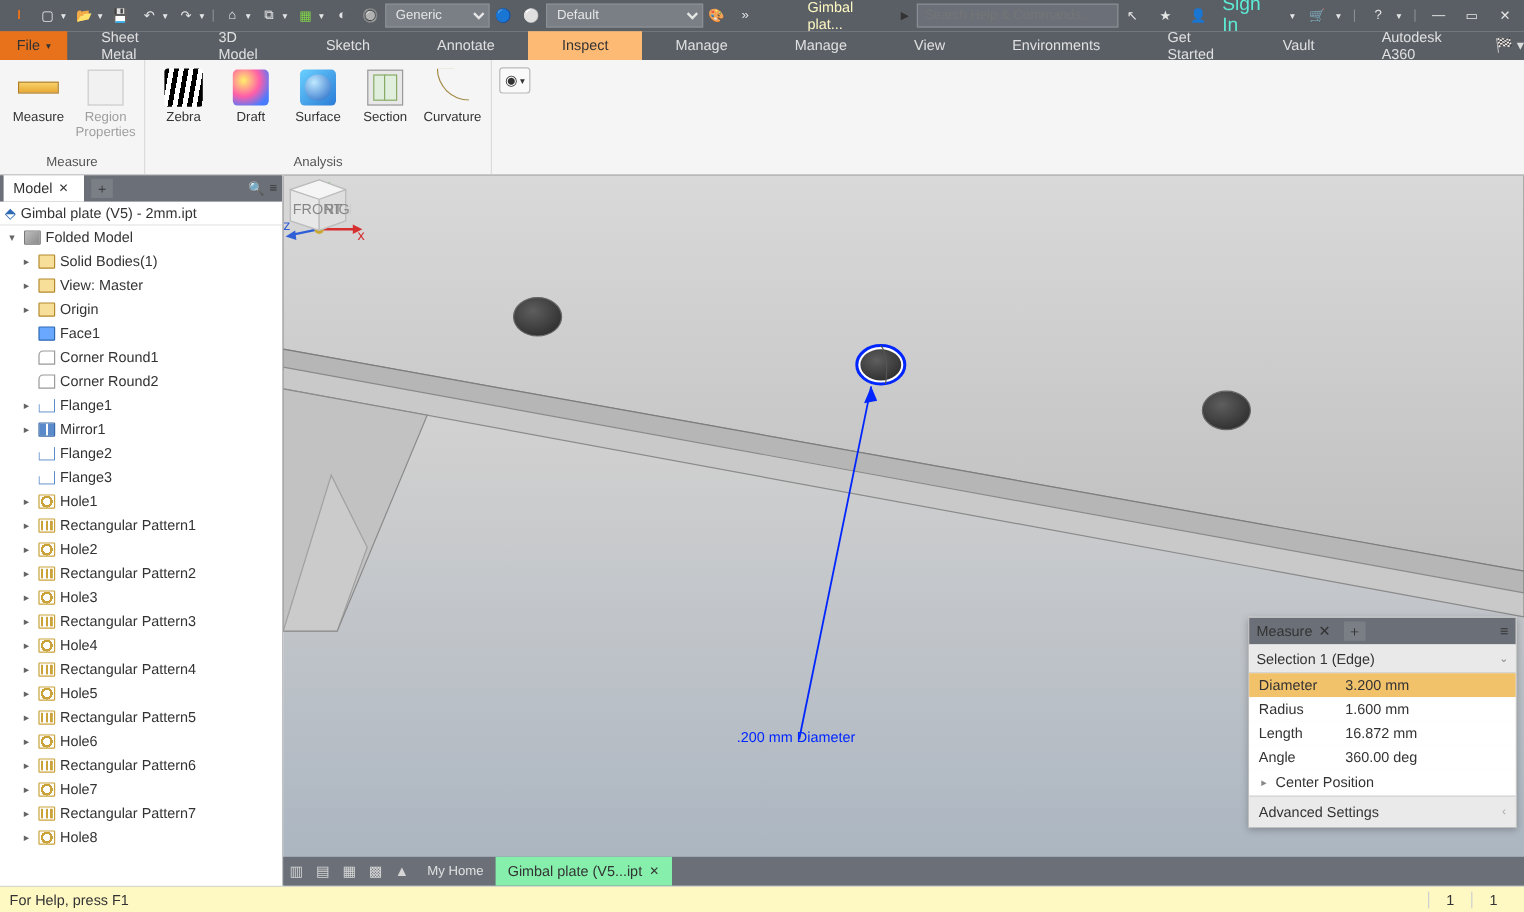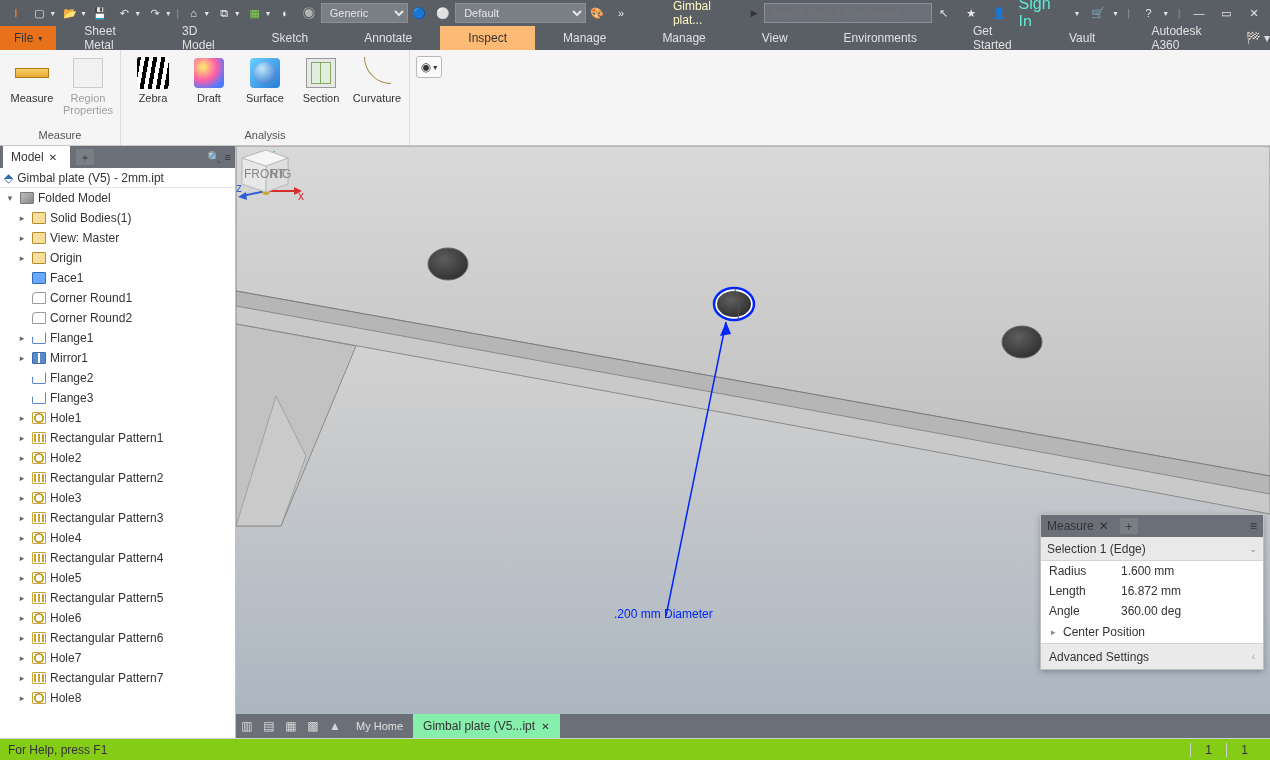--- a/index.html
+++ b/index.html
@@ -74,21 +74,21 @@
 .mpanel .cp .tw{width:12px;font-size:9px;color:#888}
 .mpanel .adv{height:26px;background:#eaeaea;display:flex;align-items:center;padding:0 8px;font-size:11px;color:#666;cursor:pointer;border-top:1px solid #d4d4d4}
 .mpanel .adv .chv{margin-left:auto;font-size:10px;color:#aaa}
 
 .vtabs{position:absolute;left:236px;right:0;bottom:0;height:24px;background:#6b7078;display:flex;align-items:center}
 .vtabs .vico{color:#d6d6d6;width:22px;text-align:center;cursor:pointer;font-size:12px}
 .vtabs .vtab{height:24px;display:flex;align-items:center;padding:0 10px;color:#e0e0e0;font-size:11px;cursor:pointer}
 .vtabs .vtab.active{background:#86efac;color:#fff}
 .vtabs .vx{font-size:10px;margin-left:6px;cursor:pointer}
 
-.status{height:22px;background:#84cc16;border-top:1px solid #cfcfcf;display:flex;align-items:center;padding:0 8px;font-size:11px;color:#555}
+.status{height:22px;background:#fef9c3;border-top:1px solid #cfcfcf;display:flex;align-items:center;padding:0 8px;font-size:11px;color:#555}
 .status .cells{margin-left:auto;display:flex}
 .status .cell{width:36px;border-left:1px solid #cfcfcf;text-align:center}
 
 .svg-ruler{width:34px;height:10px;background:linear-gradient(#f8d26a,#e8a832);border:1px solid #b07b1a}
 .svg-zebra{width:32px;height:32px;background:repeating-linear-gradient(100deg,#000 0 4px,#fff 4px 8px);border-radius:3px}
 .svg-draft{width:30px;height:30px;border-radius:4px;background:radial-gradient(circle at 30% 30%,#ffef6a,#ff5ea8 45%,#4a7bff 80%)}
 .svg-surface{width:30px;height:30px;border-radius:4px;background:linear-gradient(135deg,#6ad0ff,#2a7bd6);position:relative;overflow:hidden}
 .svg-surface:after{content:"";position:absolute;inset:4px;border-radius:50%;background:radial-gradient(circle at 35% 30%,#bfe8ff,#1f66c4)}
 .svg-section{width:30px;height:30px;background:#e8e8e8;border:1px solid #999;position:relative}
 .svg-section:before,.svg-section:after{content:"";position:absolute;top:3px;bottom:3px;width:9px;border:1px solid #8a6;background:#dfeedd}
@@ -508,20 +508,24 @@
         <span>Measure</span>
         <span class="mx">✕</span>
         <span class="mplus">＋</span>
         <span class="mham">≡</span>
       </div>
       <div class="sect">
         <span>Selection 1 (Edge)</span>
           <span class="chv">⌄</span>
       </div>
       <div id="mrows">
+          <div class="row hl">
+            <span class="k">Diameter</span>
+            <span class="v">3.200 mm</span>
+          </div>
           <div class="row">
             <span class="k">Radius</span>
             <span class="v">1.600 mm</span>
           </div>
           <div class="row">
             <span class="k">Length</span>
             <span class="v">16.872 mm</span>
           </div>
           <div class="row">
             <span class="k">Angle</span>

